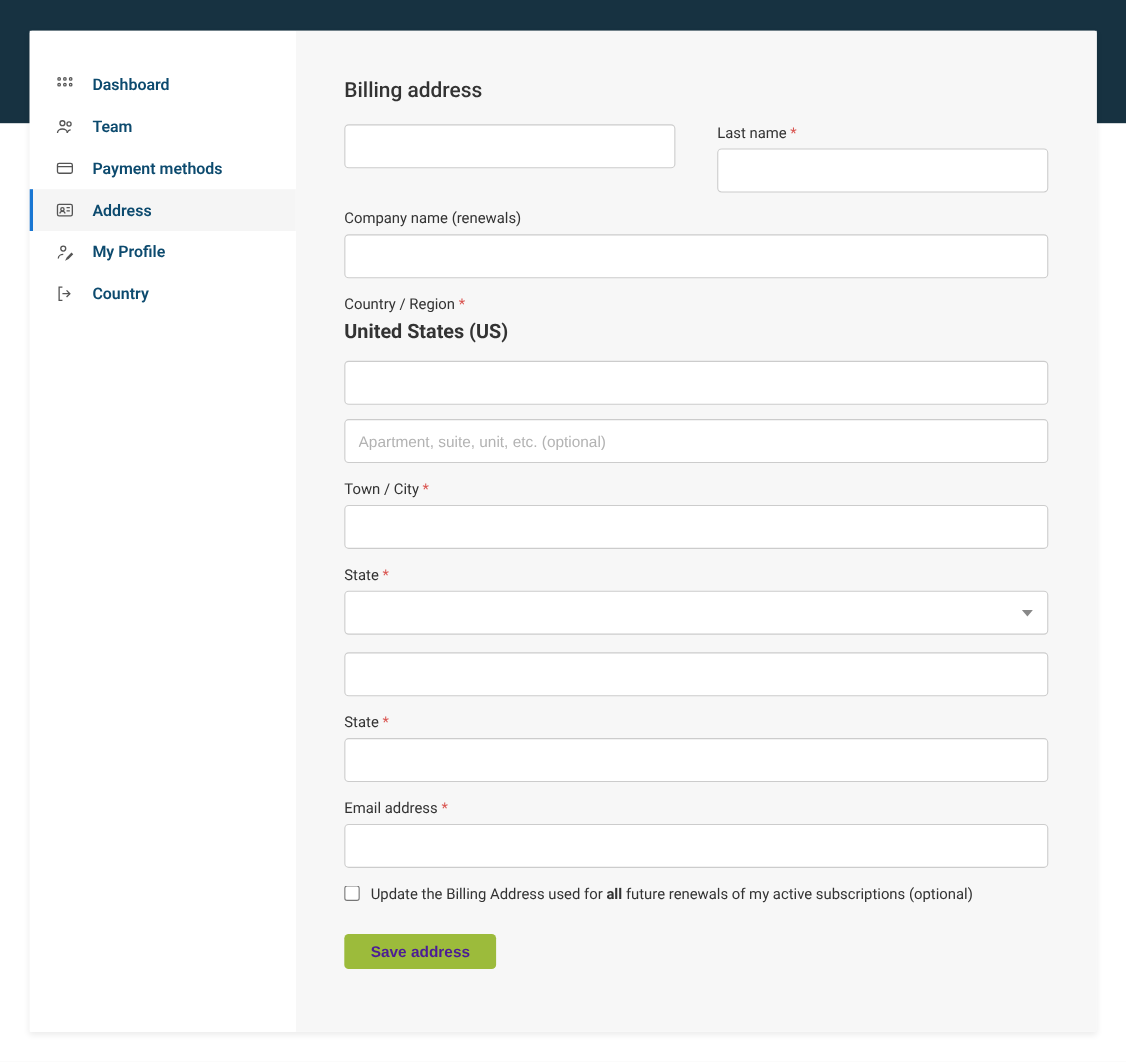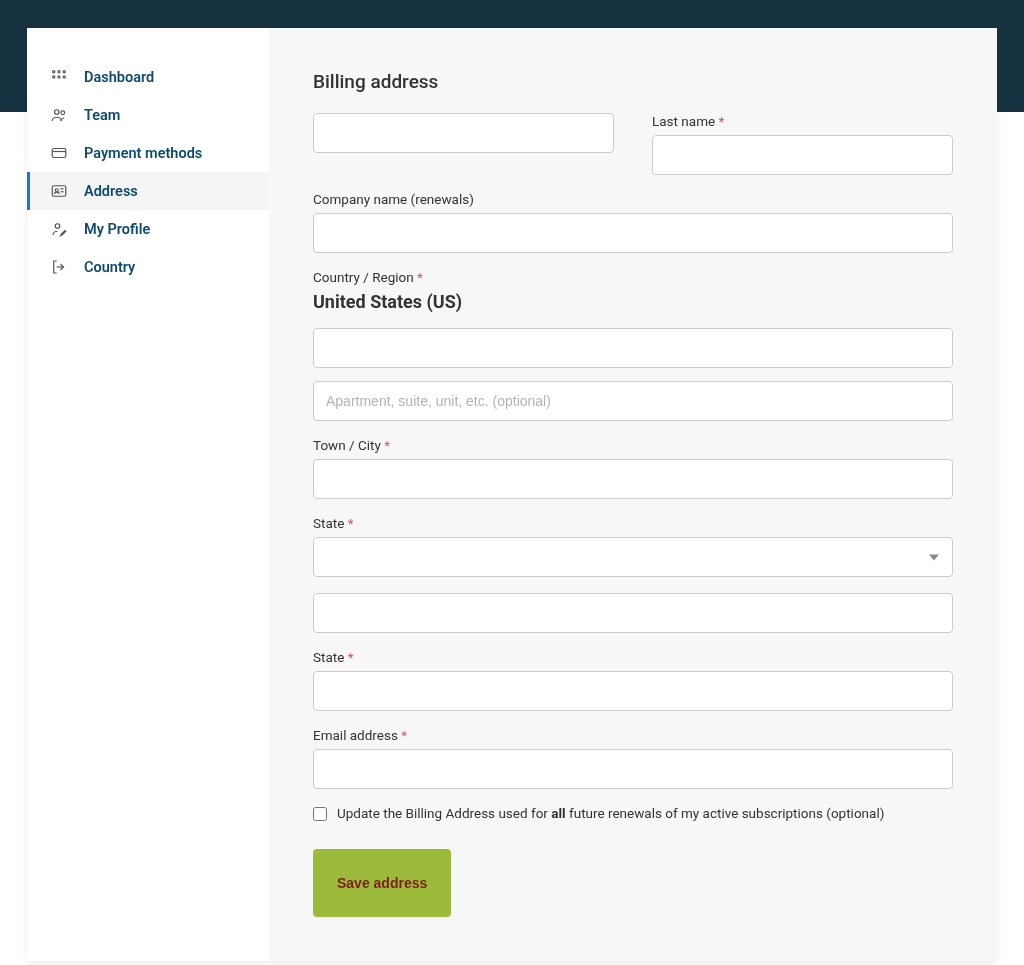--- a/index.html
+++ b/index.html
@@ -99,38 +99,38 @@
     right: 14px;
     top: 50%;
     transform: translateY(-50%);
     pointer-events: none;
     color: #888;
   }
   .select-caret svg { width: 10px; height: 10px; fill: currentColor; }
   .form-select { appearance: none; -webkit-appearance: none; }
   .checkbox-row {
     display: flex;
-    align-items: flex-end;
+    align-items: flex-start;
     gap: 10px;
     font-size: 13.5px;
     color: #333;
     margin-top: 2px;
     margin-bottom: 28px;
   }
   .checkbox-row input[type=checkbox] {
     width: 14px; height: 14px;
     cursor: pointer;
   }
   .checkbox-row b { font-weight: 700; }
   .save-btn {
     background: #9cbb3b;
-    color: #7f1d1d;
+    color: #4c1d95;
     border: none;
     border-radius: 4px;
-    padding: 26px 24px;
+    padding: 8px 24px;
     font-size: 14px;
     font-weight: 600;
     cursor: pointer;
   }
   .stacked-inputs .form-input + .form-input { margin-top: 13px; }
 </style>
 </head>
 <body>
 
 <div class="page-bg-top"></div>

